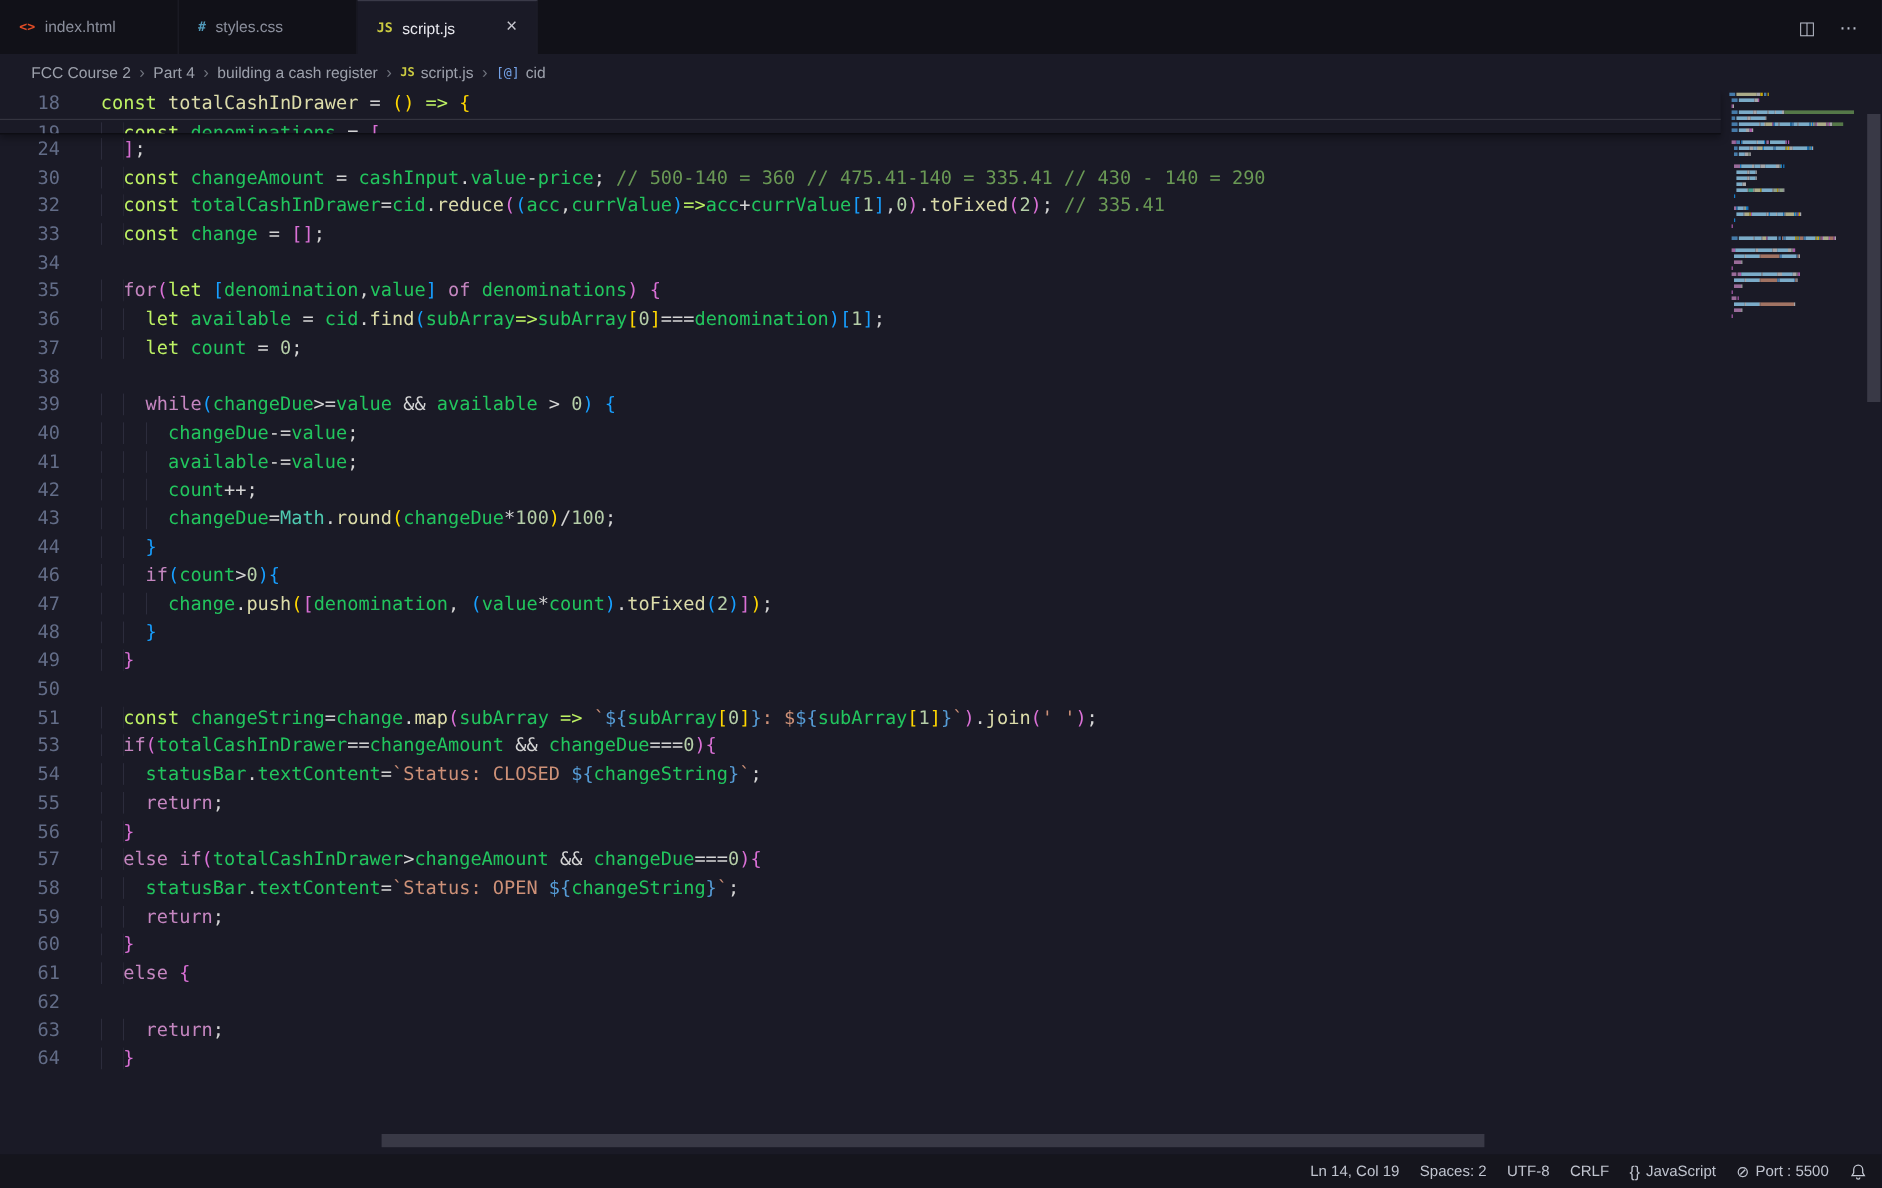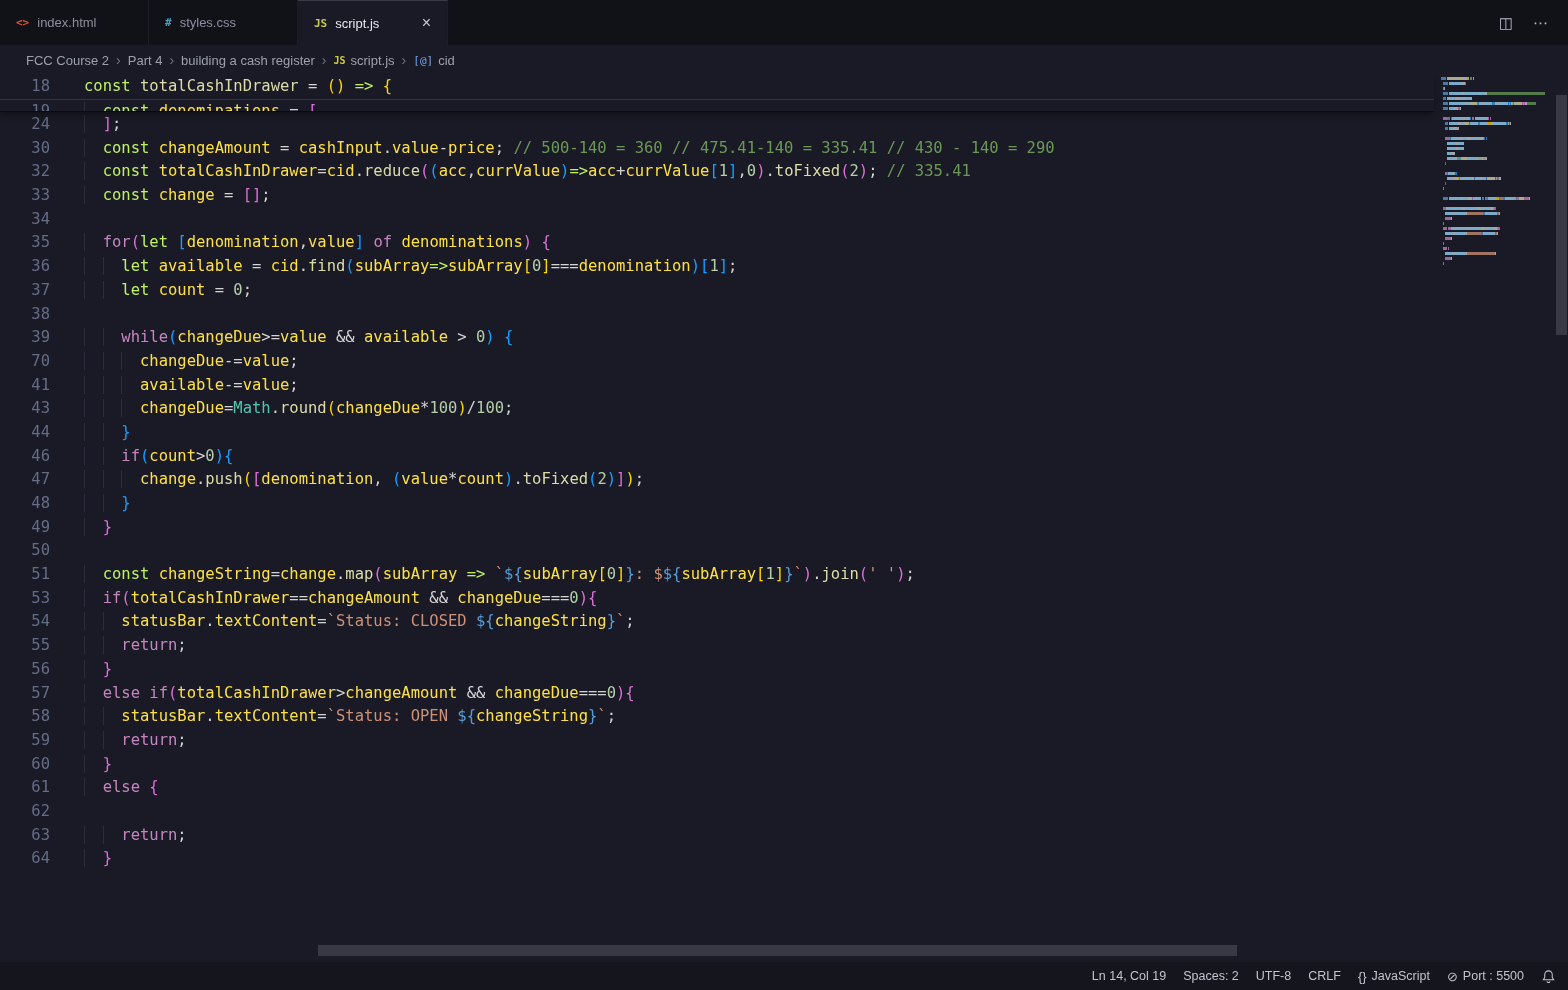--- a/index.html
+++ b/index.html
@@ -42,21 +42,21 @@
   .mm-row { height:3px; margin-bottom:2px; display:flex; }
   .mm-tok { display:inline-block; height:3px; flex:none; }
   .v-scroll { position:absolute; right:1px; top:20px; width:11px; height:240px; background:rgba(125,125,140,.32); }
   .h-scroll { position:absolute; left:318px; bottom:6px; width:919px; height:11px; background:rgba(125,125,140,.32); }
 
   
   .status-bar { position:absolute; left:0; right:0; bottom:0; height:28px; background:#15151d; display:flex; align-items:center; justify-content:flex-end; gap:17px; padding:0 12px; font-size:12.5px; color:#c0c4cf; }
   .sb-item { display:flex; align-items:center; gap:5px; cursor:pointer; white-space:nowrap; }
   .sb-icon { font-size:13px; }
 </style>
-<style>.tok-k{color:#bef264}.tok-c{color:#C586C0}.tok-v{color:#fde047}.tok-f{color:#DCDCAA}.tok-y{color:#4EC9B0}.tok-n{color:#B5CEA8}.tok-s{color:#CE9178}.tok-m{color:#6A9955}.tok-p{color:#D4D4D4}.tok-b1{color:#FFD700}.tok-b2{color:#DA70D6}.tok-b3{color:#179FFF}.tok-e{color:#569CD6}</style></head>
+<style>.tok-k{color:#bef264}.tok-c{color:#C586C0}.tok-v{color:#22c55e}.tok-f{color:#DCDCAA}.tok-y{color:#4EC9B0}.tok-n{color:#B5CEA8}.tok-s{color:#CE9178}.tok-m{color:#6A9955}.tok-p{color:#D4D4D4}.tok-b1{color:#FFD700}.tok-b2{color:#DA70D6}.tok-b3{color:#179FFF}.tok-e{color:#569CD6}</style></head>
 <body>
 
 <div class="app">
 
   <div class="tab-bar">
     <div class="tab">
       <span class="tab-icon icon-html">&lt;&gt;</span>
       <span class="tab-label">index.html</span>
     </div>
     <div class="tab">
@@ -103,22 +103,23 @@
         <div class="code-row"><span class="lnum">24</span><span class="ltxt"><span class="tok-p ind">  </span><span class="tok-b2">]</span><span class="tok-p">;</span></span></div>
         <div class="code-row"><span class="lnum">30</span><span class="ltxt"><span class="tok-p ind">  </span><span class="tok-k">const</span><span class="tok-p"> </span><span class="tok-v">changeAmount</span><span class="tok-p"> = </span><span class="tok-v">cashInput</span><span class="tok-p">.</span><span class="tok-v">value</span><span class="tok-p">-</span><span class="tok-v">price</span><span class="tok-p">; </span><span class="tok-m">// 500-140 = 360 // 475.41-140 = 335.41 // 430 - 140 = 290</span></span></div>
         <div class="code-row"><span class="lnum">32</span><span class="ltxt"><span class="tok-p ind">  </span><span class="tok-k">const</span><span class="tok-p"> </span><span class="tok-v">totalCashInDrawer</span><span class="tok-p">=</span><span class="tok-v">cid</span><span class="tok-p">.</span><span class="tok-f">reduce</span><span class="tok-b2">(</span><span class="tok-b3">(</span><span class="tok-v">acc</span><span class="tok-p">,</span><span class="tok-v">currValue</span><span class="tok-b3">)</span><span class="tok-k">=&gt;</span><span class="tok-v">acc</span><span class="tok-p">+</span><span class="tok-v">currValue</span><span class="tok-b3">[</span><span class="tok-n">1</span><span class="tok-b3">]</span><span class="tok-p">,</span><span class="tok-n">0</span><span class="tok-b2">)</span><span class="tok-p">.</span><span class="tok-f">toFixed</span><span class="tok-b2">(</span><span class="tok-n">2</span><span class="tok-b2">)</span><span class="tok-p">; </span><span class="tok-m">// 335.41</span></span></div>
         <div class="code-row"><span class="lnum">33</span><span class="ltxt"><span class="tok-p ind">  </span><span class="tok-k">const</span><span class="tok-p"> </span><span class="tok-v">change</span><span class="tok-p"> = </span><span class="tok-b2">[]</span><span class="tok-p">;</span></span></div>
         <div class="code-row"><span class="lnum">34</span><span class="ltxt"></span></div>
         <div class="code-row"><span class="lnum">35</span><span class="ltxt"><span class="tok-p ind">  </span><span class="tok-c">for</span><span class="tok-b2">(</span><span class="tok-k">let</span><span class="tok-p"> </span><span class="tok-b3">[</span><span class="tok-v">denomination</span><span class="tok-p">,</span><span class="tok-v">value</span><span class="tok-b3">]</span><span class="tok-p"> </span><span class="tok-c">of</span><span class="tok-p"> </span><span class="tok-v">denominations</span><span class="tok-b2">)</span><span class="tok-p"> </span><span class="tok-b2">{</span></span></div>
         <div class="code-row"><span class="lnum">36</span><span class="ltxt"><span class="tok-p ind">    </span><span class="tok-k">let</span><span class="tok-p"> </span><span class="tok-v">available</span><span class="tok-p"> = </span><span class="tok-v">cid</span><span class="tok-p">.</span><span class="tok-f">find</span><span class="tok-b3">(</span><span class="tok-v">subArray</span><span class="tok-k">=&gt;</span><span class="tok-v">subArray</span><span class="tok-b1">[</span><span class="tok-n">0</span><span class="tok-b1">]</span><span class="tok-p">===</span><span class="tok-v">denomination</span><span class="tok-b3">)</span><span class="tok-b3">[</span><span class="tok-n">1</span><span class="tok-b3">]</span><span class="tok-p">;</span></span></div>
         <div class="code-row"><span class="lnum">37</span><span class="ltxt"><span class="tok-p ind">    </span><span class="tok-k">let</span><span class="tok-p"> </span><span class="tok-v">count</span><span class="tok-p"> = </span><span class="tok-n">0</span><span class="tok-p">;</span></span></div>
         <div class="code-row"><span class="lnum">38</span><span class="ltxt"></span></div>
         <div class="code-row"><span class="lnum">39</span><span class="ltxt"><span class="tok-p ind">    </span><span class="tok-c">while</span><span class="tok-b3">(</span><span class="tok-v">changeDue</span><span class="tok-p">&gt;=</span><span class="tok-v">value</span><span class="tok-p"> &amp;&amp; </span><span class="tok-v">available</span><span class="tok-p"> &gt; </span><span class="tok-n">0</span><span class="tok-b3">)</span><span class="tok-p"> </span><span class="tok-b3">{</span></span></div>
-        <div class="code-row"><span class="lnum">70</span><span class="ltxt"><span class="tok-p ind">      </span><span class="tok-v">changeDue</span><span class="tok-p">-=</span><span class="tok-v">value</span><span class="tok-p">;</span></span></div>
+        <div class="code-row"><span class="lnum">40</span><span class="ltxt"><span class="tok-p ind">      </span><span class="tok-v">changeDue</span><span class="tok-p">-=</span><span class="tok-v">value</span><span class="tok-p">;</span></span></div>
         <div class="code-row"><span class="lnum">41</span><span class="ltxt"><span class="tok-p ind">      </span><span class="tok-v">available</span><span class="tok-p">-=</span><span class="tok-v">value</span><span class="tok-p">;</span></span></div>
+        <div class="code-row"><span class="lnum">42</span><span class="ltxt"><span class="tok-p ind">      </span><span class="tok-v">count</span><span class="tok-p">++;</span></span></div>
         <div class="code-row"><span class="lnum">43</span><span class="ltxt"><span class="tok-p ind">      </span><span class="tok-v">changeDue</span><span class="tok-p">=</span><span class="tok-y">Math</span><span class="tok-p">.</span><span class="tok-f">round</span><span class="tok-b1">(</span><span class="tok-v">changeDue</span><span class="tok-p">*</span><span class="tok-n">100</span><span class="tok-b1">)</span><span class="tok-p">/</span><span class="tok-n">100</span><span class="tok-p">;</span></span></div>
         <div class="code-row"><span class="lnum">44</span><span class="ltxt"><span class="tok-p ind">    </span><span class="tok-b3">}</span></span></div>
         <div class="code-row"><span class="lnum">46</span><span class="ltxt"><span class="tok-p ind">    </span><span class="tok-c">if</span><span class="tok-b3">(</span><span class="tok-v">count</span><span class="tok-p">&gt;</span><span class="tok-n">0</span><span class="tok-b3">)</span><span class="tok-b3">{</span></span></div>
         <div class="code-row"><span class="lnum">47</span><span class="ltxt"><span class="tok-p ind">      </span><span class="tok-v">change</span><span class="tok-p">.</span><span class="tok-f">push</span><span class="tok-b1">(</span><span class="tok-b2">[</span><span class="tok-v">denomination</span><span class="tok-p">, </span><span class="tok-b3">(</span><span class="tok-v">value</span><span class="tok-p">*</span><span class="tok-v">count</span><span class="tok-b3">)</span><span class="tok-p">.</span><span class="tok-f">toFixed</span><span class="tok-b3">(</span><span class="tok-n">2</span><span class="tok-b3">)</span><span class="tok-b2">]</span><span class="tok-b1">)</span><span class="tok-p">;</span></span></div>
         <div class="code-row"><span class="lnum">48</span><span class="ltxt"><span class="tok-p ind">    </span><span class="tok-b3">}</span></span></div>
         <div class="code-row"><span class="lnum">49</span><span class="ltxt"><span class="tok-p ind">  </span><span class="tok-b2">}</span></span></div>
         <div class="code-row"><span class="lnum">50</span><span class="ltxt"></span></div>
         <div class="code-row"><span class="lnum">51</span><span class="ltxt"><span class="tok-p ind">  </span><span class="tok-k">const</span><span class="tok-p"> </span><span class="tok-v">changeString</span><span class="tok-p">=</span><span class="tok-v">change</span><span class="tok-p">.</span><span class="tok-f">map</span><span class="tok-b2">(</span><span class="tok-v">subArray</span><span class="tok-p"> </span><span class="tok-k">=&gt;</span><span class="tok-p"> </span><span class="tok-s">`</span><span class="tok-e">${</span><span class="tok-v">subArray</span><span class="tok-b1">[</span><span class="tok-n">0</span><span class="tok-b1">]</span><span class="tok-e">}</span><span class="tok-s">: $</span><span class="tok-e">${</span><span class="tok-v">subArray</span><span class="tok-b1">[</span><span class="tok-n">1</span><span class="tok-b1">]</span><span class="tok-e">}</span><span class="tok-s">`</span><span class="tok-b2">)</span><span class="tok-p">.</span><span class="tok-f">join</span><span class="tok-b2">(</span><span class="tok-s">' '</span><span class="tok-b2">)</span><span class="tok-p">;</span></span></div>
         <div class="code-row"><span class="lnum">53</span><span class="ltxt"><span class="tok-p ind">  </span><span class="tok-c">if</span><span class="tok-b2">(</span><span class="tok-v">totalCashInDrawer</span><span class="tok-p">==</span><span class="tok-v">changeAmount</span><span class="tok-p"> &amp;&amp; </span><span class="tok-v">changeDue</span><span class="tok-p">===</span><span class="tok-n">0</span><span class="tok-b2">)</span><span class="tok-b2">{</span></span></div>
         <div class="code-row"><span class="lnum">54</span><span class="ltxt"><span class="tok-p ind">    </span><span class="tok-v">statusBar</span><span class="tok-p">.</span><span class="tok-v">textContent</span><span class="tok-p">=</span><span class="tok-s">`Status: CLOSED </span><span class="tok-e">${</span><span class="tok-v">changeString</span><span class="tok-e">}</span><span class="tok-s">`</span><span class="tok-p">;</span></span></div>

